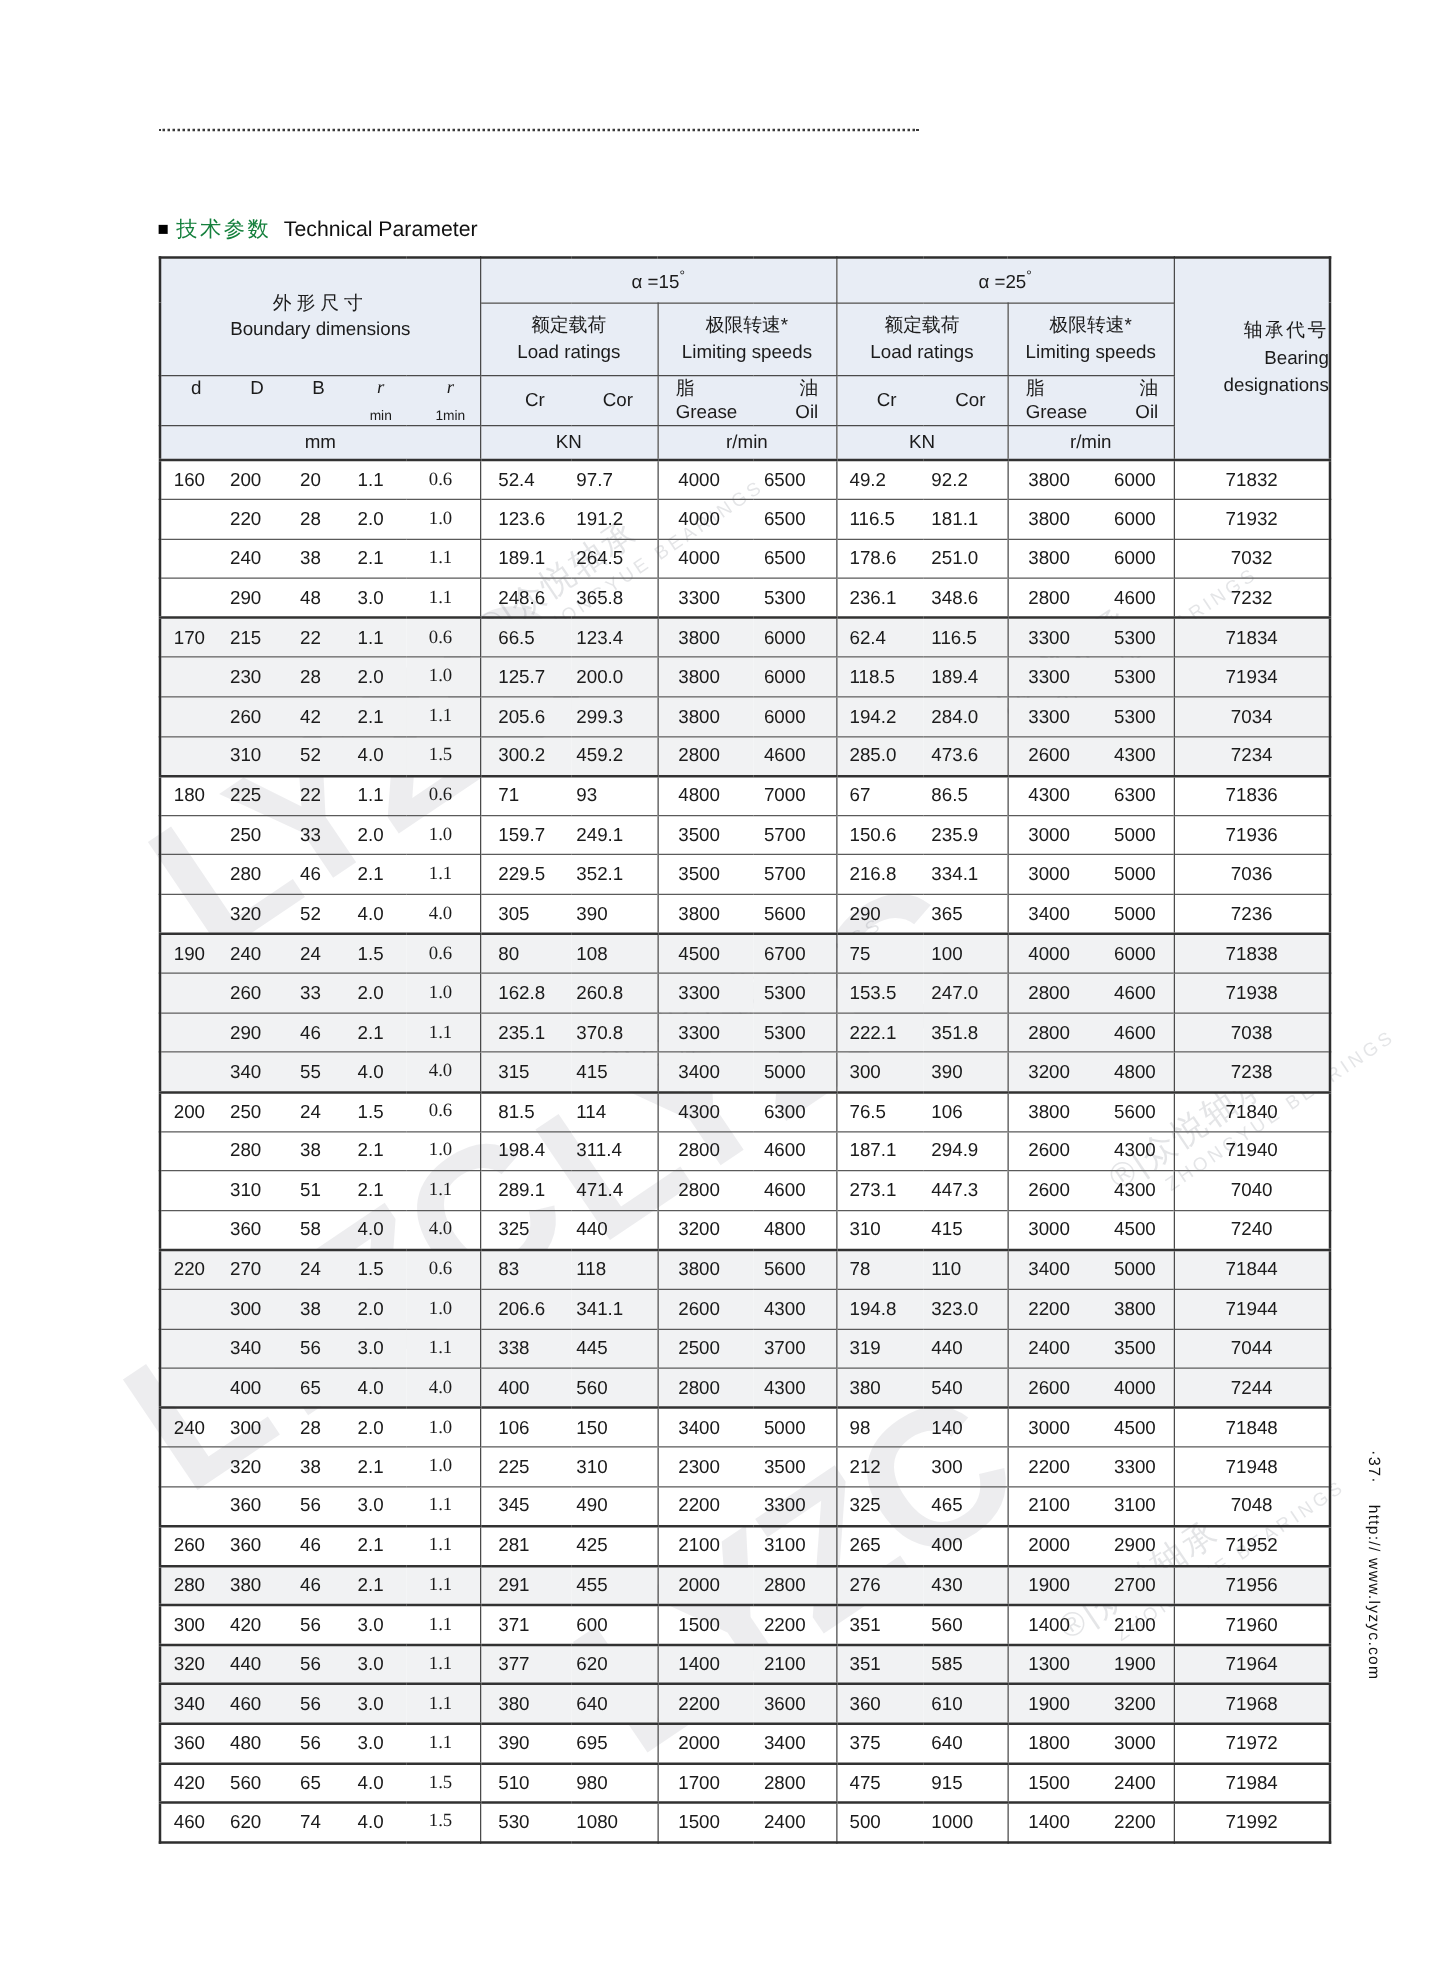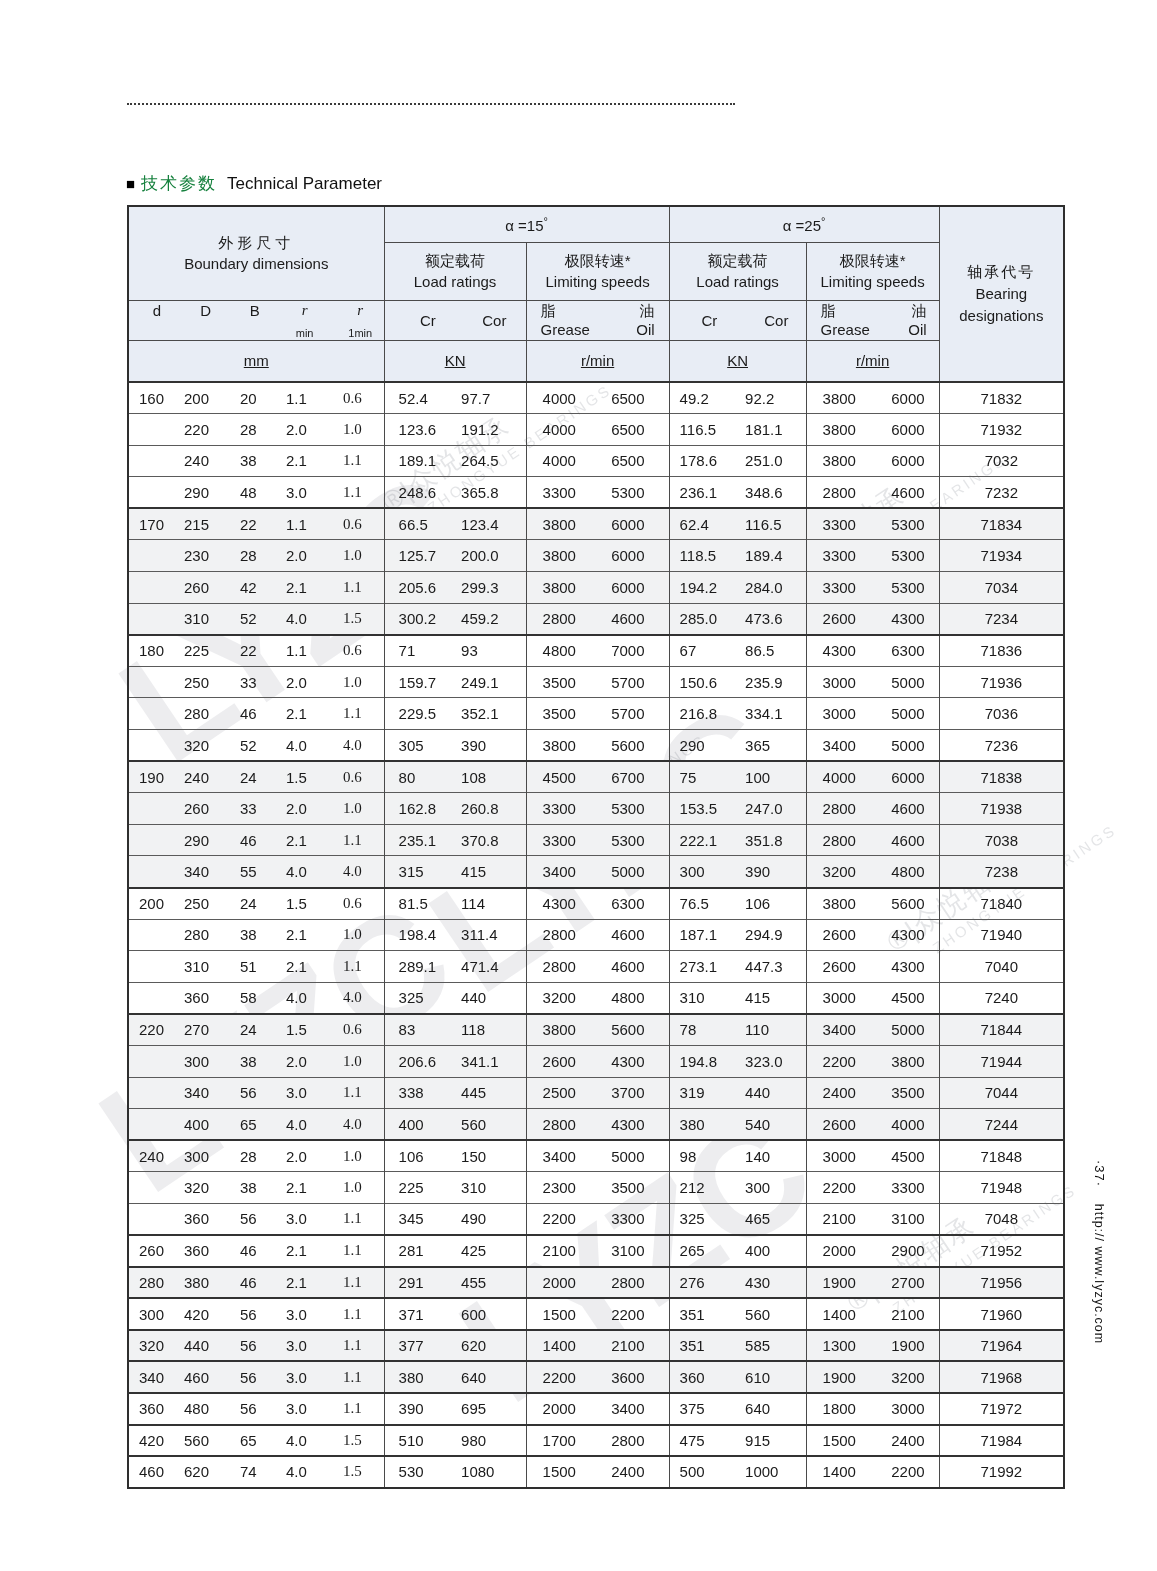--- a/index.html
+++ b/index.html
@@ -27,23 +27,23 @@
   
   .table-wrap { position:absolute; left:127px; top:205px; width:937px; }
   table { border-collapse:collapse; width:937px; table-layout:fixed; }
   th, td { font-weight:normal; font-size:15px; color:#1b1b1b; overflow:hidden; white-space:nowrap; }
   table { border:2px solid #2e2e2e; }
   thead th { background:#e8edf5; border-bottom:1px solid #4a4a4a; vertical-align:middle; }
   .vline { border-right:1px solid #4a4a4a; }
   .h-r1 { height:36px; font-size:16px; text-align:center; }
   .h-r2 { height:58px; }
   .h-r3 { height:40px; }
-  .h-r4 { height:42px;text-decoration:underline; }
+  .h-r4 { height:28px; }
   .hd-2line { text-align:center; line-height:21px; font-size:15px; }
-  .hd-bearing { text-align:center; line-height:22px; font-size:15px; }
+  .hd-bearing { text-align:right; line-height:22px; font-size:15px; }
   .deg { font-size:11px; vertical-align:super; }
   .pair { display:flex; width:100%; }
   .pair .p1, .pair .p2 { display:block; }
   .ritalic { font-style:italic; font-family:"Liberation Serif", serif; }
   sub { font-size:11px; }
 
   
   col.c0{width:44px} col.c1{width:52px} col.c2{width:44px} col.c3{width:57px} col.c4{width:59px}
   col.c5{width:73px} col.c6{width:69px} col.c7{width:77px} col.c8{width:66px}
   col.c9{width:70px} col.c10{width:67px} col.c11{width:70px} col.c12{width:63px}

